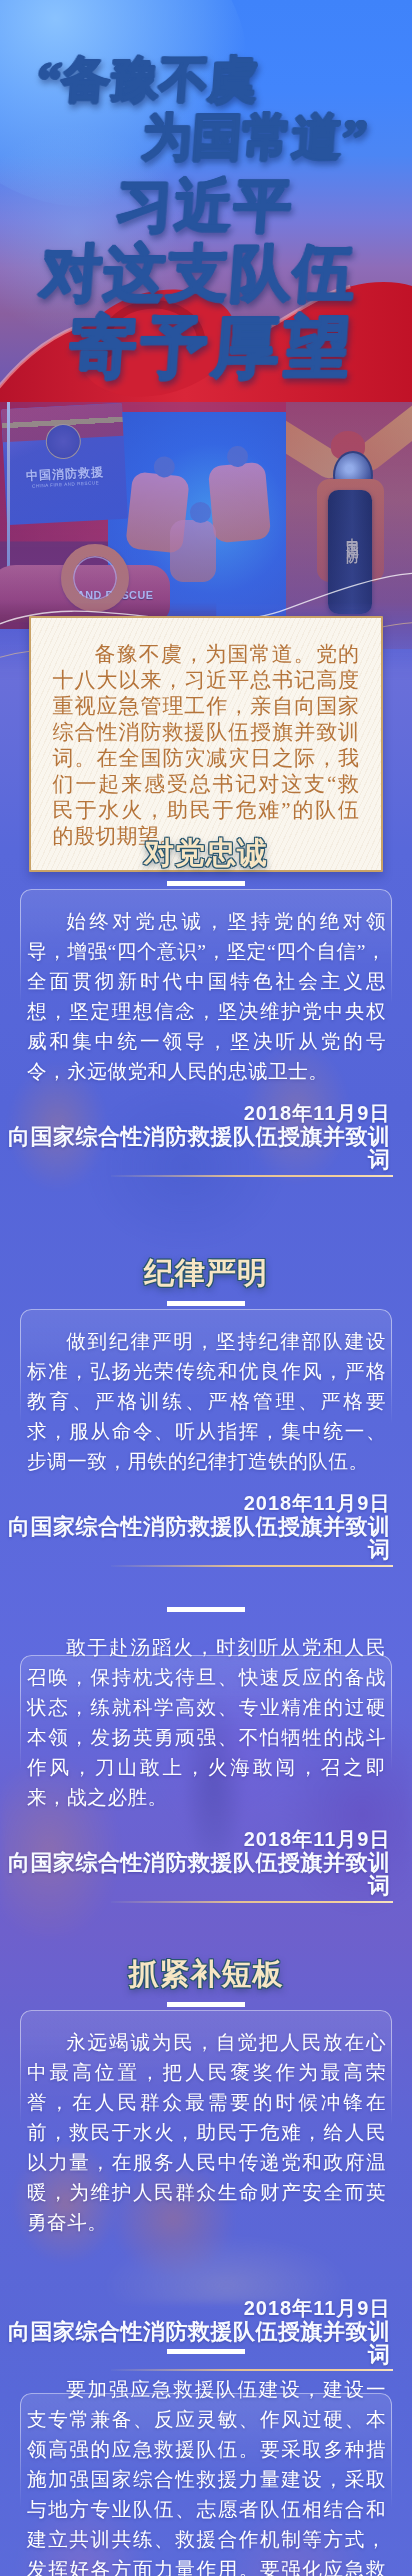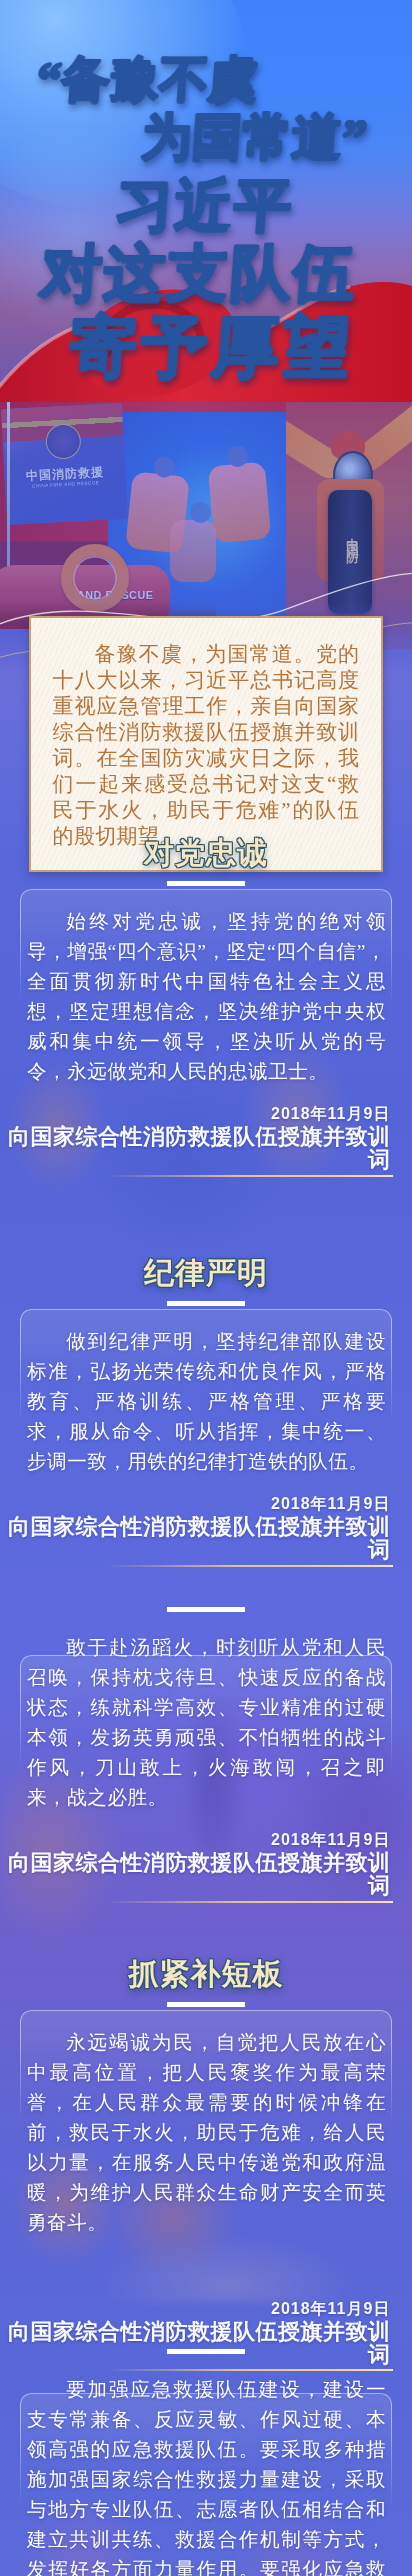--- a/index.html
+++ b/index.html
@@ -97,21 +97,21 @@
     border-radius:11.3px;background:linear-gradient(180deg,rgba(255,255,255,.10),rgba(255,255,255,0) 80%);
     -webkit-mask-image:linear-gradient(180deg,#000 25%,transparent 88%);
     mask-image:linear-gradient(180deg,#000 25%,transparent 88%);z-index:0;}
   .long .card{top:52px;}
   .bodywrap{position:relative;z-index:1;margin-top:20.6px;padding:0 26px 0 27px;}
   .body-text{margin:0;color:#ffffff;font-size:19.6px;line-height:30px;font-weight:normal;text-align:justify;
     text-indent:2em;letter-spacing:0.5px;text-shadow:0 1px 3.1px rgba(25,35,120,.35);}
   .date,.source{position:relative;z-index:1;text-align:right;padding-right:21.6px;color:#f8faff;
     font-family:"Liberation Sans","DejaVu Sans",sans-serif;font-weight:bold;
     text-shadow:0 1px 2.6px rgba(25,35,120,.4);}
-  .date{margin-top:15.5px;font-size:16px;line-height:23px;letter-spacing:1px;}
+  .date{margin-top:15.5px;font-size:20px;line-height:23px;letter-spacing:1px;}
   .source{font-size:22px;line-height:23px;letter-spacing:0.5px;}
   .s4 .date{margin-top:59px;}
   .divider{position:relative;z-index:1;margin:3.1px 0 0 111px;width:282px;height:2.1px;
     background:linear-gradient(90deg,rgba(120,130,200,.15),#e3c093 45%,#f2cf9c 80%,#f7e3bf 100%);}
   
   .hint{position:absolute;left:0;width:412px;pointer-events:none;}
   .hintA{top:979px;height:268px;filter:blur(3.1px);opacity:.55;
     background:radial-gradient(ellipse 72px 93px at 14% 55%,rgba(240,140,70,.45),transparent 70%),
       radial-gradient(ellipse 77px 103px at 72% 50%,rgba(244,150,80,.40),transparent 70%),
       radial-gradient(ellipse 134px 113px at 45% 70%,rgba(40,70,180,.35),transparent 75%);}

